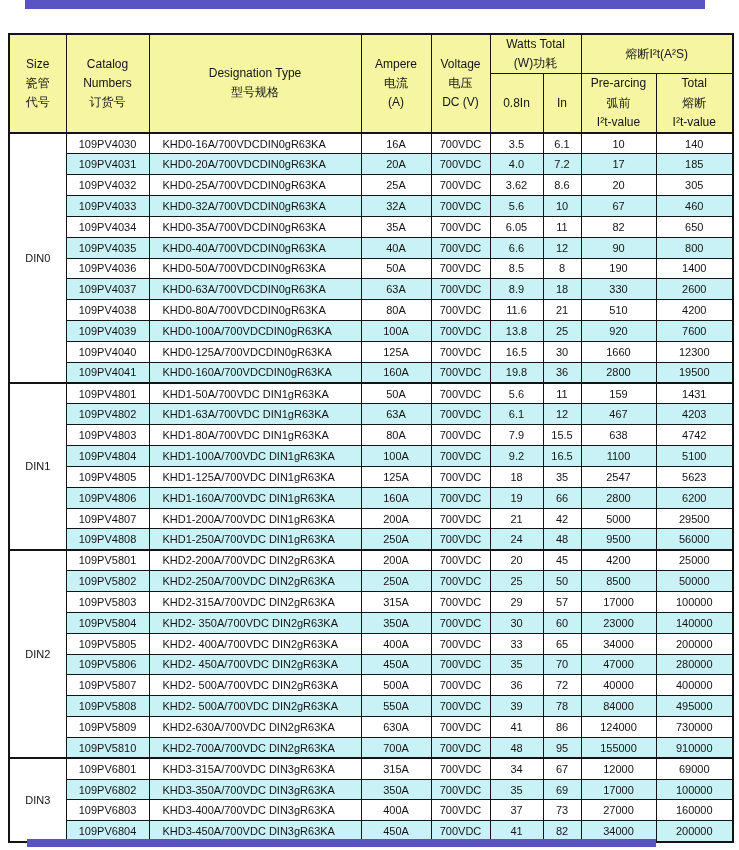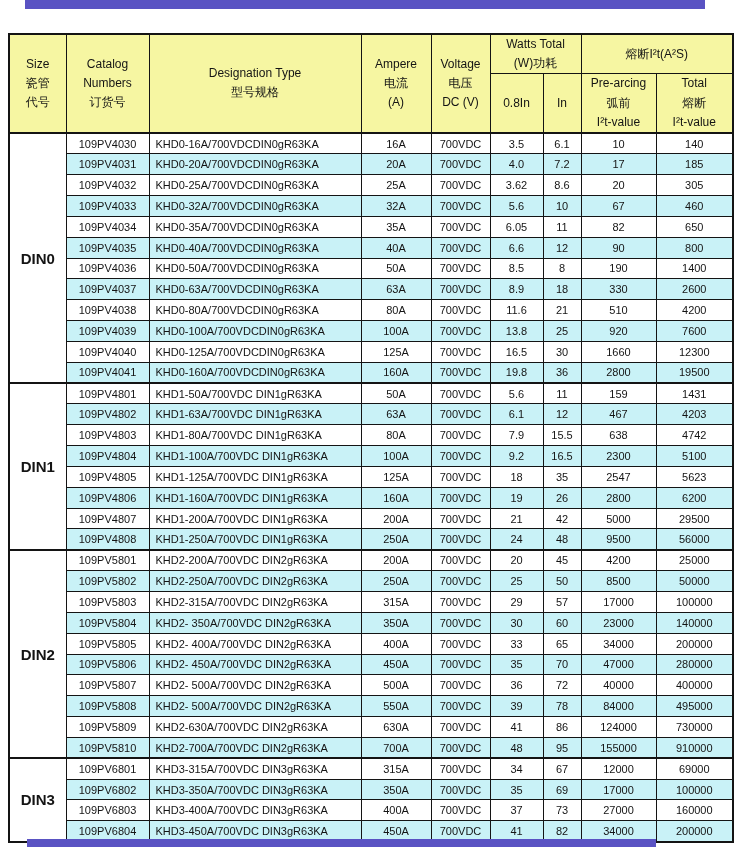--- a/index.html
+++ b/index.html
@@ -30,22 +30,22 @@
   thead tr.h2 { height:47px; }
   thead tr.h2 th { border-bottom:2px solid var(--line); }
   thead th .ln { display:block; }
 
   tbody td {
     height:20.85px; font-size:11px; text-align:center; vertical-align:middle;
     background:#ffffff;
   }
   tbody tr.stripe td { background:var(--stripe-bg); }
   tbody tr.group-start td { border-top:2px solid var(--line); }
-  tbody td.c-designation { text-align:left; padding-left:6px; }
-  tbody td.size-cell { background:#ffffff; font-size:15px;font-weight:bold; }
+  tbody td.c-designation { text-align:left; padding-left:13px; }
+  tbody td.size-cell { background:#ffffff; font-size:11px; }
 </style>
 </head>
 <body style="--accent: #5a53c3; --header-bg: #f6f6a2; --stripe-bg: #c9f2f7; --line: #141414; --ink: #141414;">
 
 <div class="accent-bar bar-top"></div>
 
 <table class="spec">
   <colgroup>
     <col style="width:57px">
       <col style="width:83px">
@@ -263,40 +263,40 @@
         <td class="c-pre">638</td>
         <td class="c-total">4742</td>
       </tr>
       <tr class="stripe ">
         <td class="c-catalog">109PV4804</td>
         <td class="c-designation">KHD1-100A/700VDC DIN1gR63KA</td>
         <td class="c-ampere">100A</td>
         <td class="c-voltage">700VDC</td>
         <td class="c-w08">9.2</td>
         <td class="c-win">16.5</td>
-        <td class="c-pre">2300</td>
+        <td class="c-pre">1100</td>
         <td class="c-total">5100</td>
       </tr>
       <tr class="">
         <td class="c-catalog">109PV4805</td>
         <td class="c-designation">KHD1-125A/700VDC DIN1gR63KA</td>
         <td class="c-ampere">125A</td>
         <td class="c-voltage">700VDC</td>
         <td class="c-w08">18</td>
         <td class="c-win">35</td>
         <td class="c-pre">2547</td>
         <td class="c-total">5623</td>
       </tr>
       <tr class="stripe ">
         <td class="c-catalog">109PV4806</td>
         <td class="c-designation">KHD1-160A/700VDC DIN1gR63KA</td>
         <td class="c-ampere">160A</td>
         <td class="c-voltage">700VDC</td>
         <td class="c-w08">19</td>
-        <td class="c-win">26</td>
+        <td class="c-win">66</td>
         <td class="c-pre">2800</td>
         <td class="c-total">6200</td>
       </tr>
       <tr class="">
         <td class="c-catalog">109PV4807</td>
         <td class="c-designation">KHD1-200A/700VDC DIN1gR63KA</td>
         <td class="c-ampere">200A</td>
         <td class="c-voltage">700VDC</td>
         <td class="c-w08">21</td>
         <td class="c-win">42</td>

